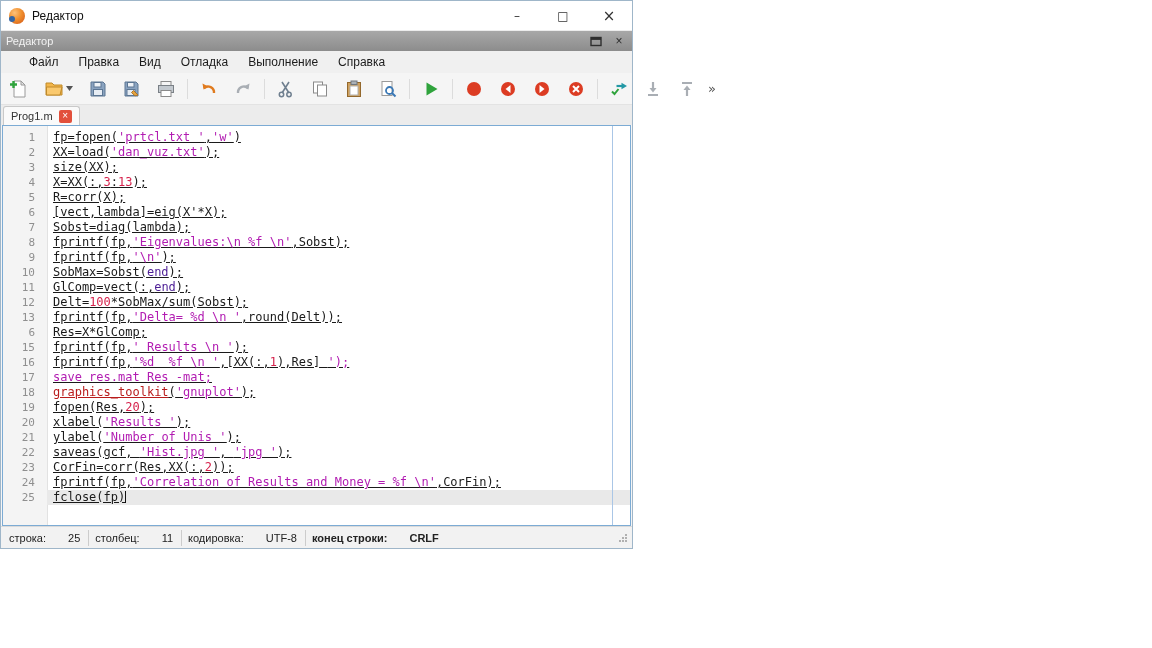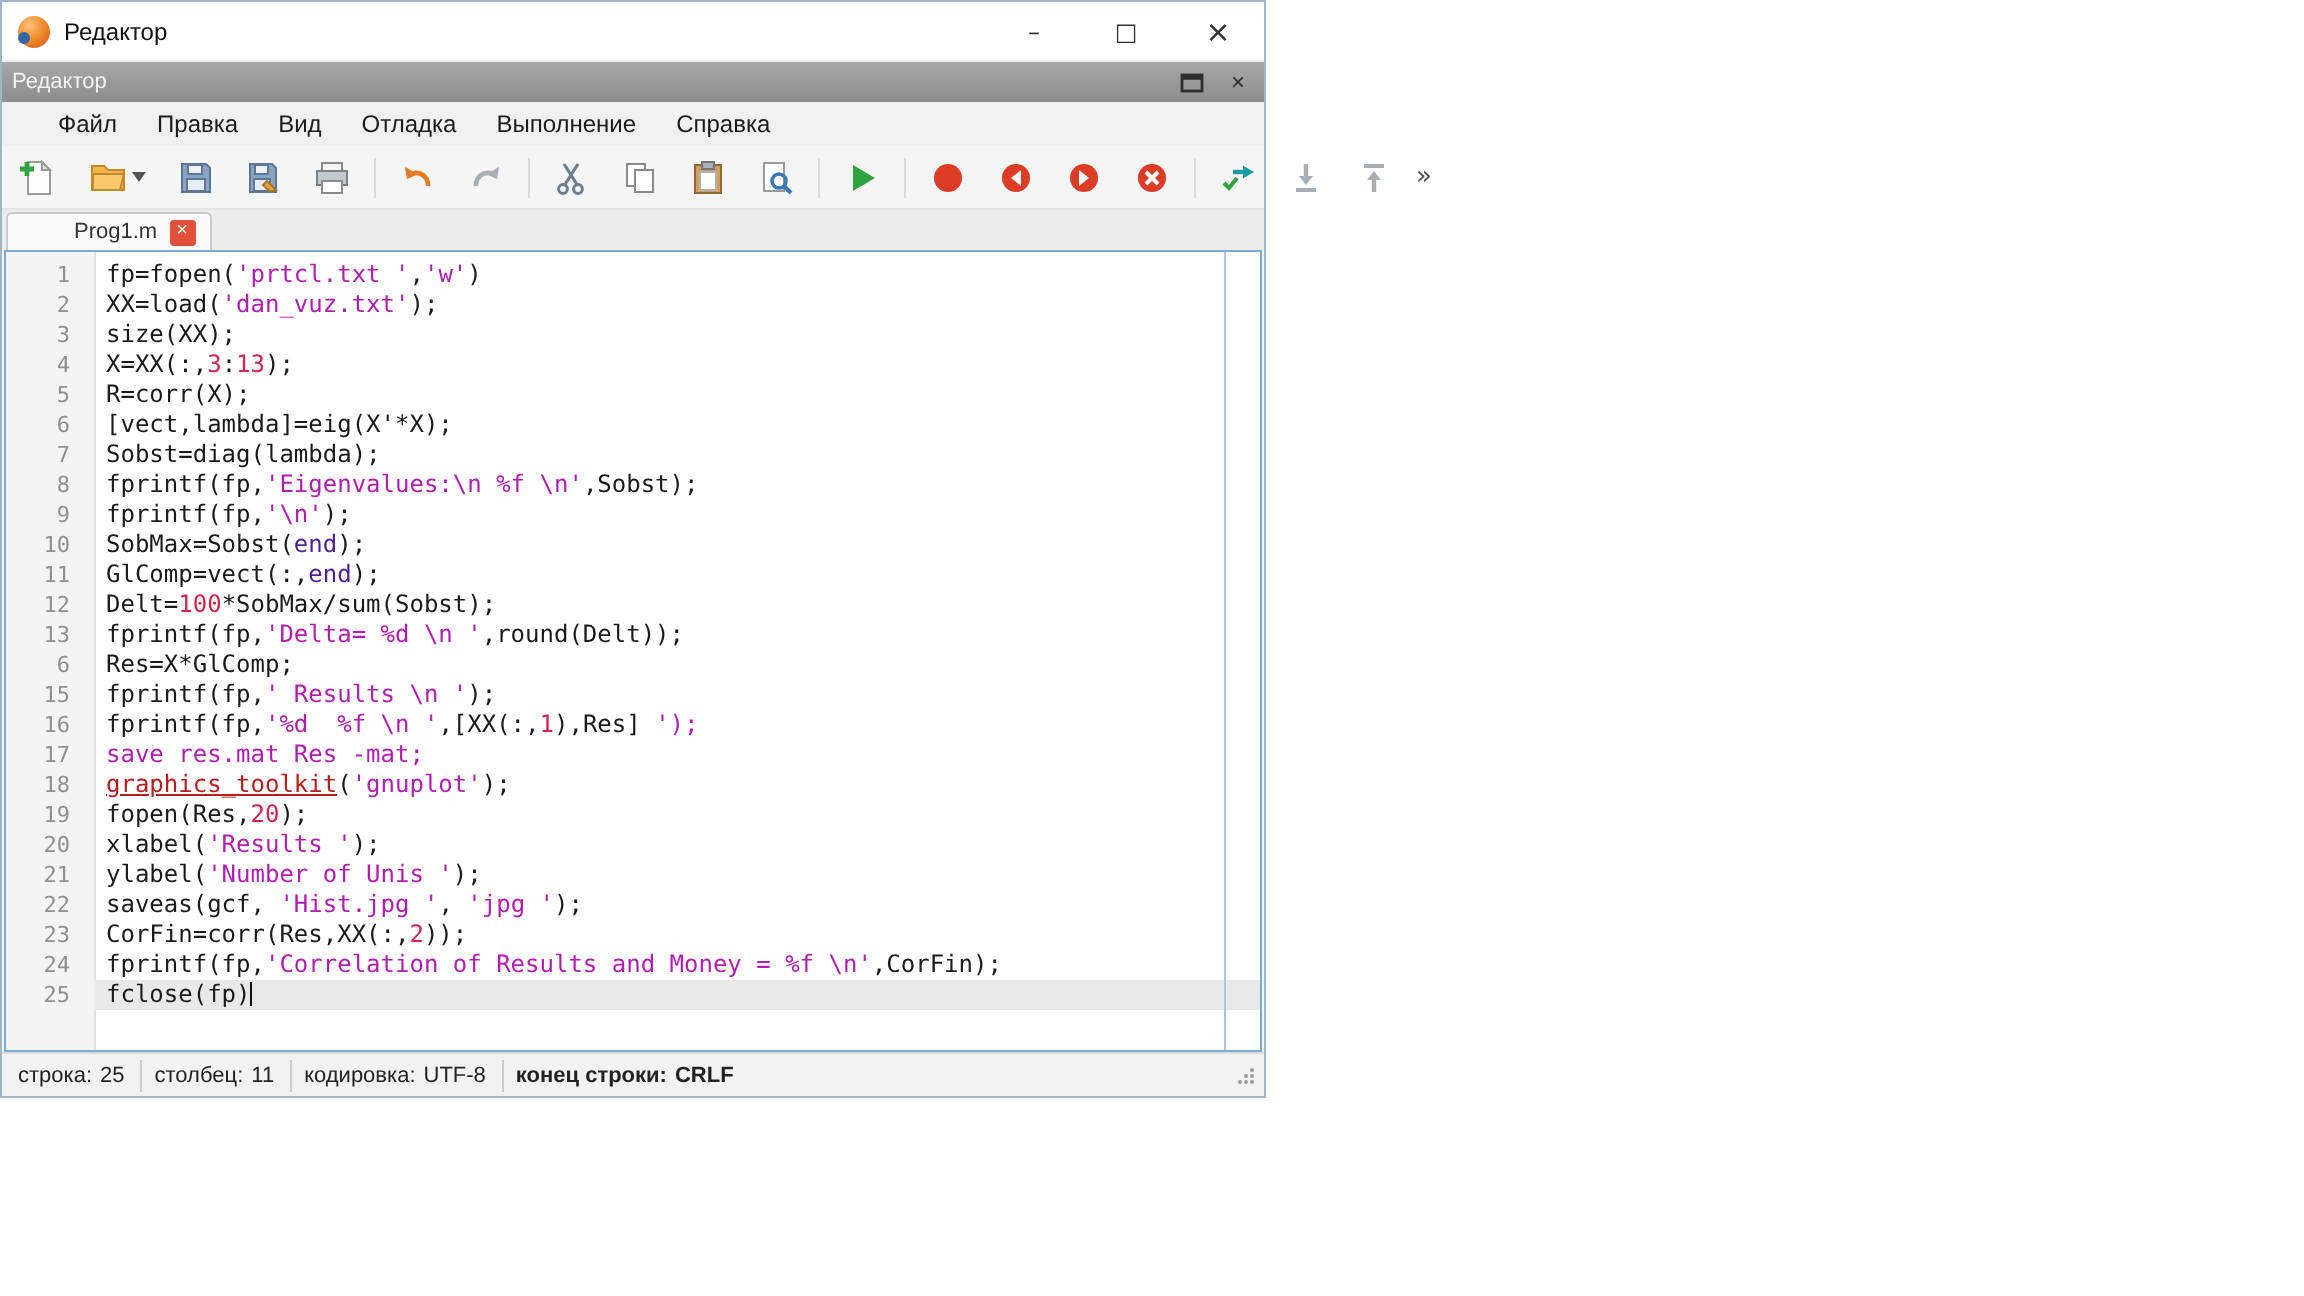--- a/index.html
+++ b/index.html
@@ -45,47 +45,47 @@
           background:transparent; border:none; flex:0 0 auto; }
   .tbtn.open-btn { width:38px; gap:2px; }
   .tsep { width:1px; height:20px; background:#dcdcdc; flex:0 0 auto; }
   .overflow { margin-left:auto; color:#555; font-size:13px; padding-right:4px;
               font-family:"DejaVu Sans",sans-serif; }
 
   
   .tabbar { height:20px; background:#ececec; display:flex; align-items:flex-end; padding-left:2px; flex:0 0 auto; }
   .tab { height:19px; background:#fafafa; border:1px solid #c9c9c9; border-bottom:none;
          border-radius:3px 3px 0 0; display:flex; align-items:center; gap:6px; padding:0 7px; }
-  .tab-label { font-size:11px; color:#333;margin-left:26px; }
+  .tab-label { font-size:11px; color:#333; }
   .tab-close { width:13px; height:13px; background:#e2503c; border-radius:2px; color:#fff; font-size:10px;
                line-height:12px; text-align:center; border:none; padding:0; }
 
   
   .editor { flex:1 1 auto; margin:0 1px; border:1px solid #7cabd4; background:#fff; position:relative;
             overflow:hidden; font-family:"DejaVu Sans Mono","Liberation Mono",monospace; font-size:12px; }
   .editor::before { content:""; position:absolute; left:0; top:0; bottom:0; width:44px; background:#f4f4f4;
                     border-right:1px solid #e2e2e2; }
   .guide-line { position:absolute; top:0; bottom:0; left:609px; width:1px; background:#aac6e6; }
   .code-lines { position:relative; padding-top:4px; }
   .code-line { display:flex; height:15px; line-height:15px; white-space:pre; }
   .line-num { flex:0 0 44px; text-align:right; padding-right:12px; color:#8f8f8f; font-size:11px; }
-  .line-code { flex:1 1 auto; padding-left:6px; color:#1a1a1a; }
+  .line-code { flex:1 1 auto; padding-left:6px; color:#1a1a1a;text-decoration:underline; }
   .code-line.current .line-code { background:#e9e9e9; }
   .tok-p { color:#1a1a1a; }
   .tok-s { color:#b21cb2; }
   .tok-n { color:#d6224c; }
   .tok-k { color:#4c1d95; }
   .tok-u { color:#b91c1c; text-decoration:underline; }
   .cursor { display:inline-block; width:1px; height:12px; background:#111; vertical-align:-2px; }
 
   
   .statusbar { height:22px; background:#f2f2f2; border-top:1px solid #dadada; display:flex; align-items:center;
                font-size:11px; color:#222; flex:0 0 auto; padding:0 4px 0 2px; }
   .scell { padding:0 8px 0 6px; border-right:1px solid #cccccc; height:16px; display:flex;
-           align-items:center; gap:4px; }
+           align-items:center; gap:22px; }
   .grip { margin-left:auto; display:flex; }
 </style>
 </head>
 <body>
 
 <div class="canvas">
   <div class="window">
 
     <div class="titlebar">
       <span class="app-icon"></span>

